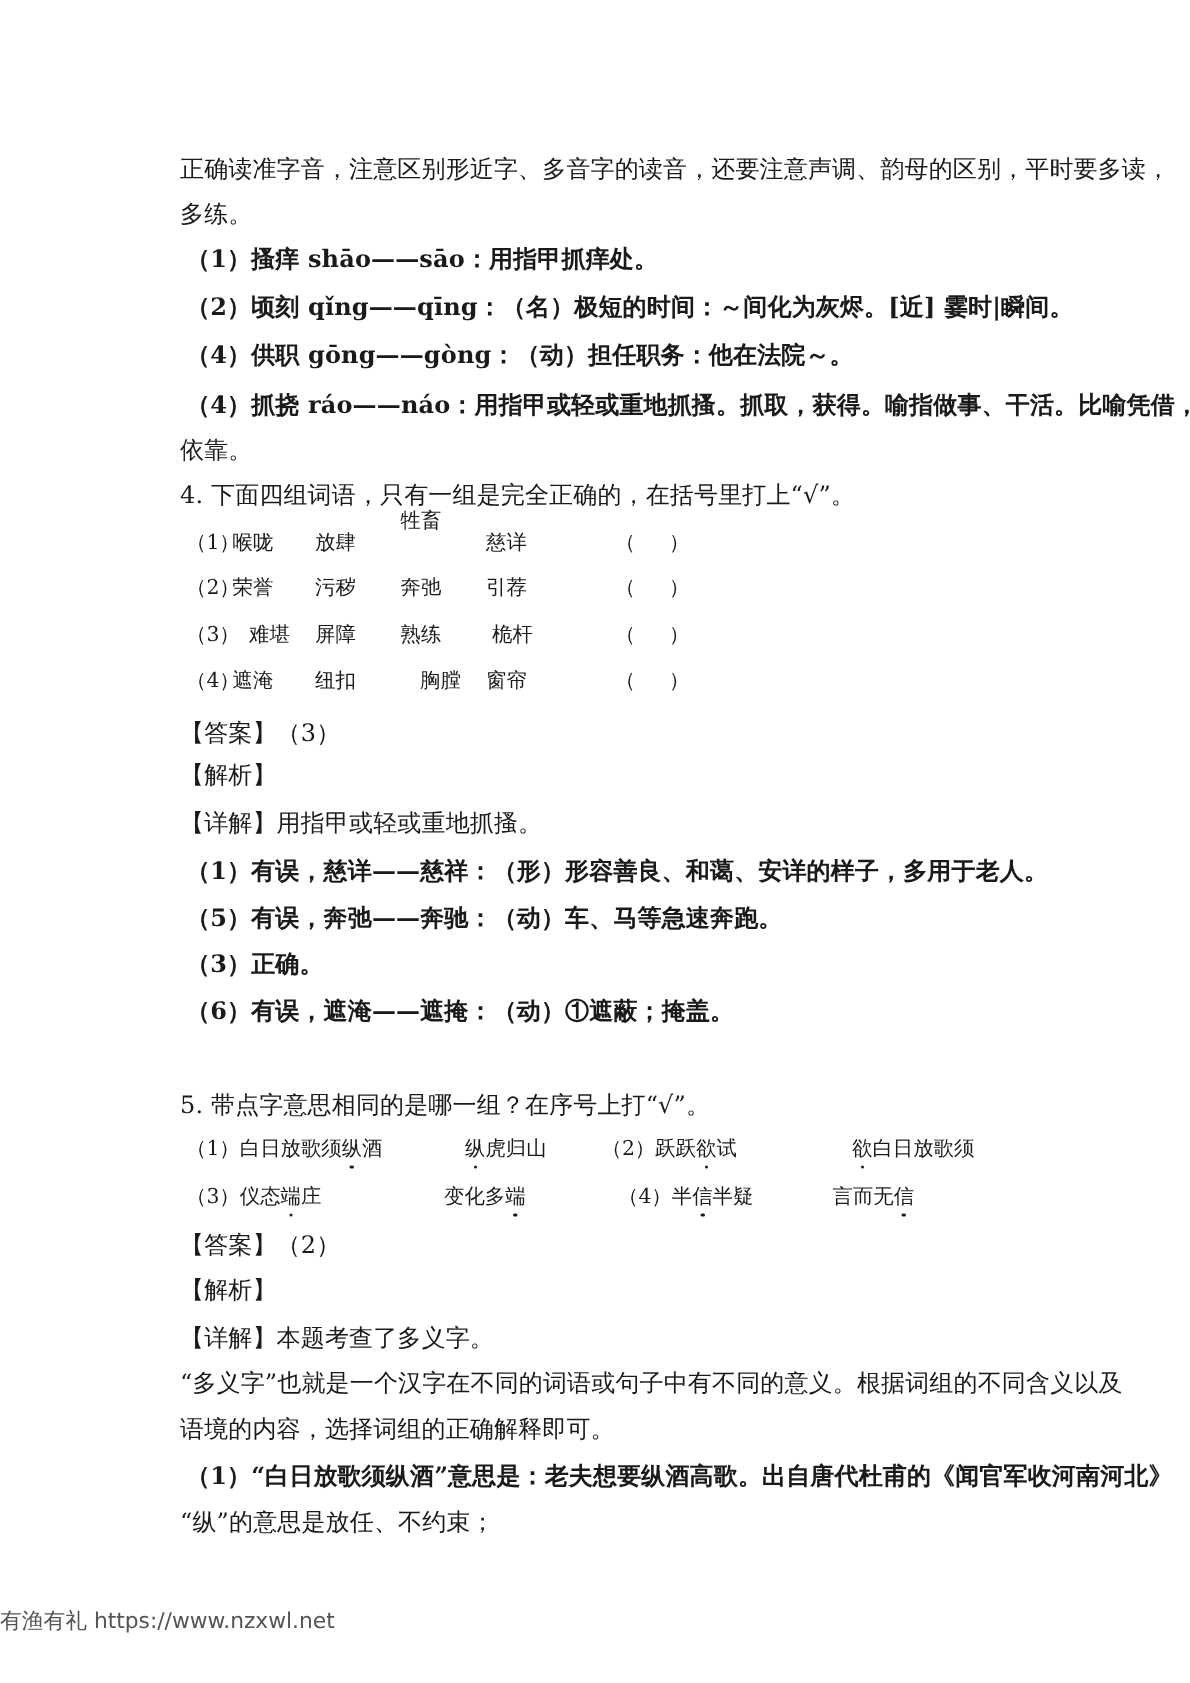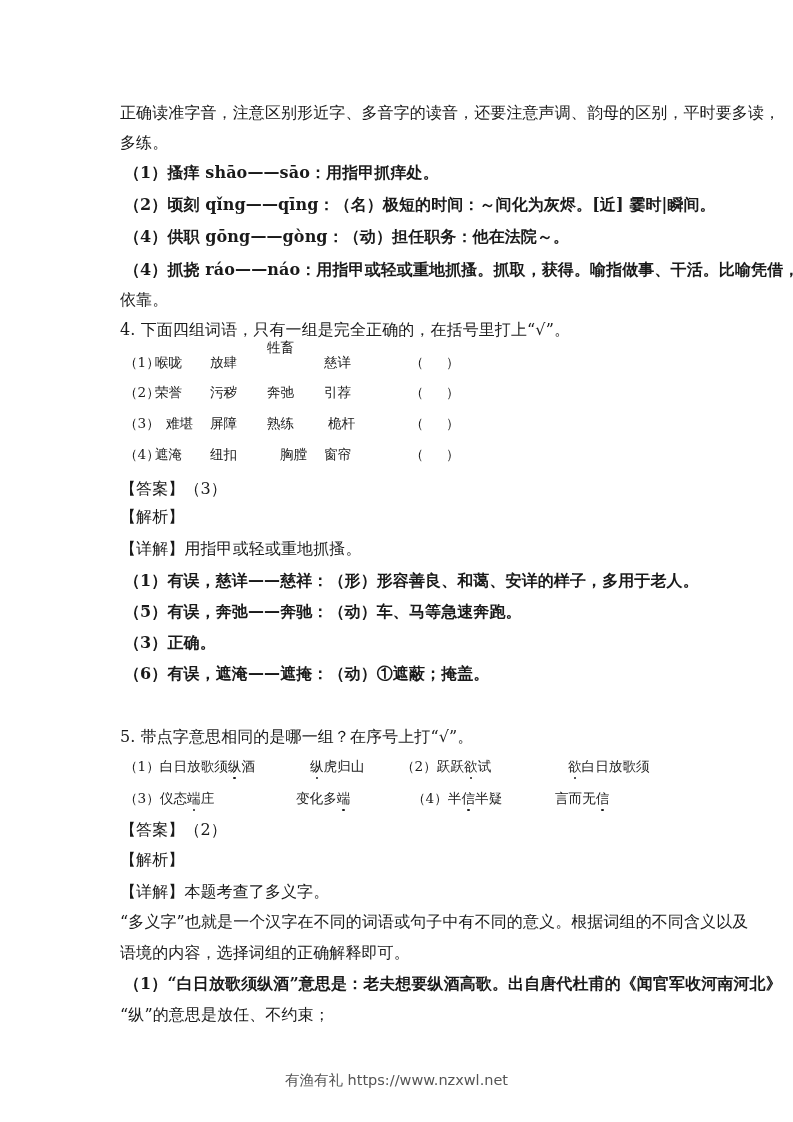--- a/index.html
+++ b/index.html
@@ -3,21 +3,21 @@
 <meta charset="utf-8">
 <style>
   html, body { margin: 0; padding: 0; background: #ffffff; }
   body { width: 793px; height: 1122px; position: relative; overflow: hidden;
          font-family: "DejaVu Serif", "Liberation Serif", serif; color: #1a1a1a; }
   .line { position: absolute; left: 120px; font-size: 16px; line-height: 18px; white-space: nowrap; letter-spacing: 0.1px; }
   .indent { left: 124px; font-weight: bold; }
   .cell { position: absolute; font-size: 13.6px; line-height: 18px; white-space: nowrap; }
   .dot { position: relative; display: inline-block; }
   .dot::after { content: ""; position: absolute; left: 50%; bottom: -4px; width: 2.5px; height: 2.5px; margin-left: -1.2px; background: #1a1a1a; border-radius: 50%; }
-  .footer { position: absolute; left: 0; width: 793px; top: 1071px; text-align: center;
+  .footer { position: absolute; left: 0; width: 793px; top: 1071px; 
             font-family: "DejaVu Sans", "Liberation Sans", sans-serif; font-size: 14.5px; color: #555; }
 </style>
 </head>
 <body>
 
 <div class="line" style="top:104px">正确读准字音，注意区别形近字、多音字的读音，还要注意声调、韵母的区别，平时要多读，</div>
 <div class="line" style="top:134px">多练。</div>
 
 <div class="line indent" style="top:164px">（1）搔痒 shāo——sāo：用指甲抓痒处。</div>
 <div class="line indent" style="top:196px">（2）顷刻 qǐng——qīng：（名）极短的时间：～间化为灰烬。[近] 霎时|瞬间。</div>

